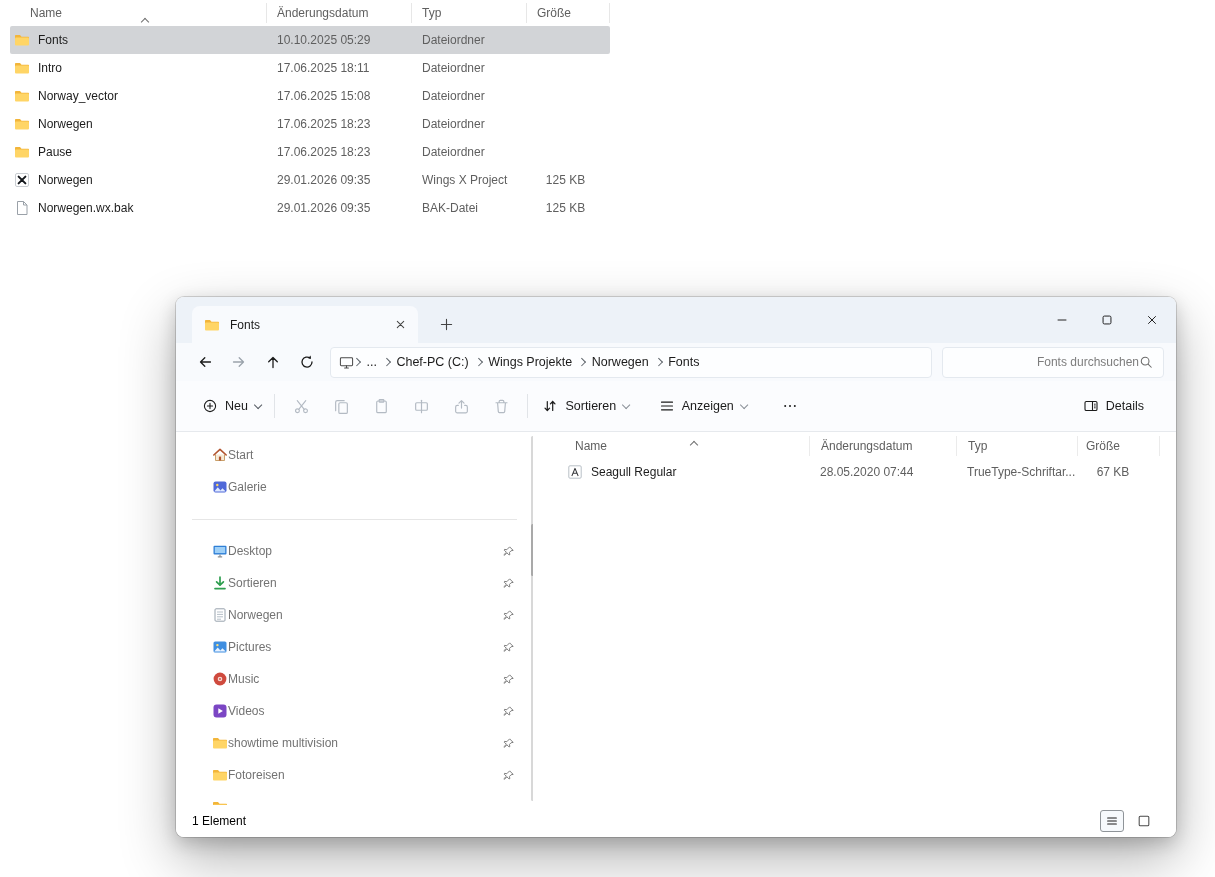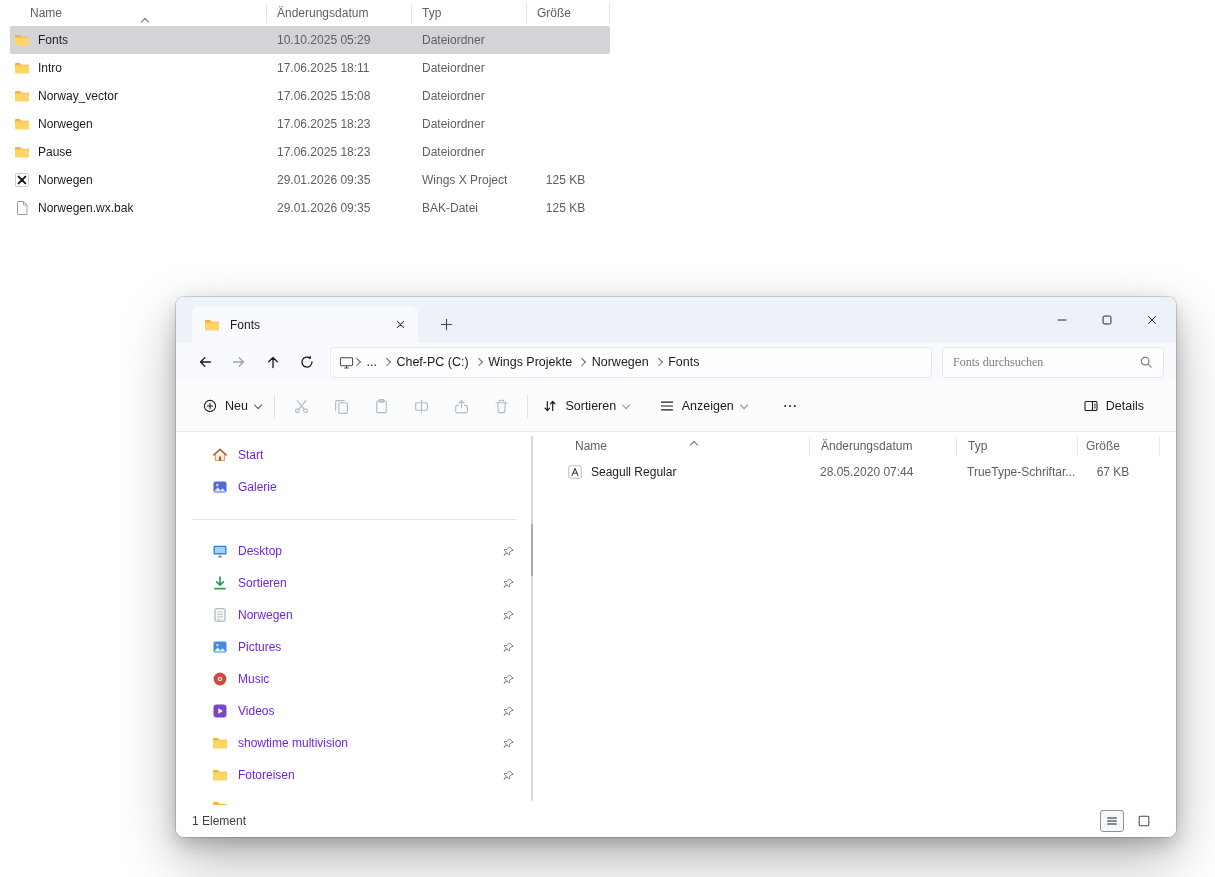--- a/index.html
+++ b/index.html
@@ -47,56 +47,56 @@
   .addressbar { flex:1; height:31px; margin-left:6px; background:#fdfeff; border:1px solid #e4e9ef;
     border-radius:4px; display:flex; align-items:center; padding:0 8px; overflow:hidden; }
   .crumb { font-size:12.5px; color:#1b1b1b; padding:0 7px; white-space:nowrap; }
   .chev { display:inline-block; width:5.5px; height:5.5px; border-top:1.2px solid #5a6067;
     border-right:1.2px solid #5a6067; }
   .chev.r { transform:rotate(45deg); }
   .chev.d { transform:rotate(135deg) translateX(-1px); }
   .searchbox { width:222px; height:31px; margin-left:10px; background:#fdfeff; border:1px solid #e4e9ef;
     border-radius:4px; display:flex; align-items:center; padding:0 10px; }
   .search-input { flex:1; border:none; outline:none; background:transparent; font-size:12px;
-    color:#8b5cf6; font-family:Liberation Serif, serif; }
+    color:#8b5cf6; font-family:Liberation Sans, sans-serif;text-align:right; }
   .search-input::placeholder { color:#7d7d7d; }
 
   .commandbar { height:51px; background:#fbfcfe; border-bottom:1px solid #e6e9ed;
     display:flex; align-items:center; padding:0 18px; }
   .cmd-btn { display:flex; align-items:center; gap:7px; height:36px; padding:0 8px;
     border-radius:4px; font-size:12.5px; color:#1b1b1b; flex:0 0 auto; }
   .cmd-ico { width:40px; height:36px; display:flex; align-items:center; justify-content:center;
     border-radius:4px; flex:0 0 auto; }
   .cmd-sep { width:1px; height:24px; background:#e1e4e8; margin:0 6px; flex:0 0 auto; }
 
   .win-body { position:relative; height:373px; display:flex; background:#fff; }
   .sidebar { width:357px; height:373px; overflow:hidden; padding-top:7px; position:relative; }
   .side-item { height:32px; margin:0 10px; padding-left:26px; display:flex; align-items:center;
-    gap:10px; border-radius:4px; font-size:12px; color:#6d28d9; }
+    border-radius:4px; font-size:12px; color:#737373; }
   .side-item .slabel { white-space:nowrap; }
   .side-item .pin { margin-left:auto; margin-right:8px; }
   .side-sep-wrap { height:32px; display:flex; align-items:center; }
   .side-sep { height:1px; background:#e6e6e6; margin:0 16px; width:100%; }
   .side-scroll { position:absolute; left:355px; top:4px; width:3px; height:365px;
     background:#d8d8d8; border-radius:2px; }
   .side-scroll .thumb { position:absolute; left:0; top:88px; width:3px; height:52px;
     background:#a9a9a9; border-radius:2px; }
 
   .main { flex:1; padding:2px 0 0 12px; position:relative; }
   .grid-main { display:grid; grid-template-columns:265px 147px 121px 82px; align-items:center; }
   .main-head { height:24px; }
   .main-head .hcell { font-size:12px; color:#5f5f5f; height:20px; line-height:20px;
     padding-left:11px; border-right:1px solid #ebebeb; position:relative; }
   .main-head .hcell.first { padding-left:30px; }
   .main-head .hcell.last { padding-left:8px; }
   .main-caret { position:absolute; left:146px; top:-2px; }
   .main-row { height:28px; font-size:12px; color:#1c1c1c; }
 
   .statusbar { height:32px; background:#fff; display:flex; align-items:center; padding:0 16px; }
-  .status-text { font-size:12px; color:#404040; }
+  .status-text { font-size:12px; color:#000000; }
   .view-toggles { margin-left:auto; display:flex; gap:8px; margin-right:4px; }
   .vt { width:24px; height:22px; display:flex; align-items:center; justify-content:center; border-radius:3px; }
   .vt.active { border:1px solid #8f9499; background:#f6f9fc; }
 </style>
 </head>
 <body>
 
 <div class="bg-list">
   <div class="grid-bg bg-head">
     <div class="hcell first">

